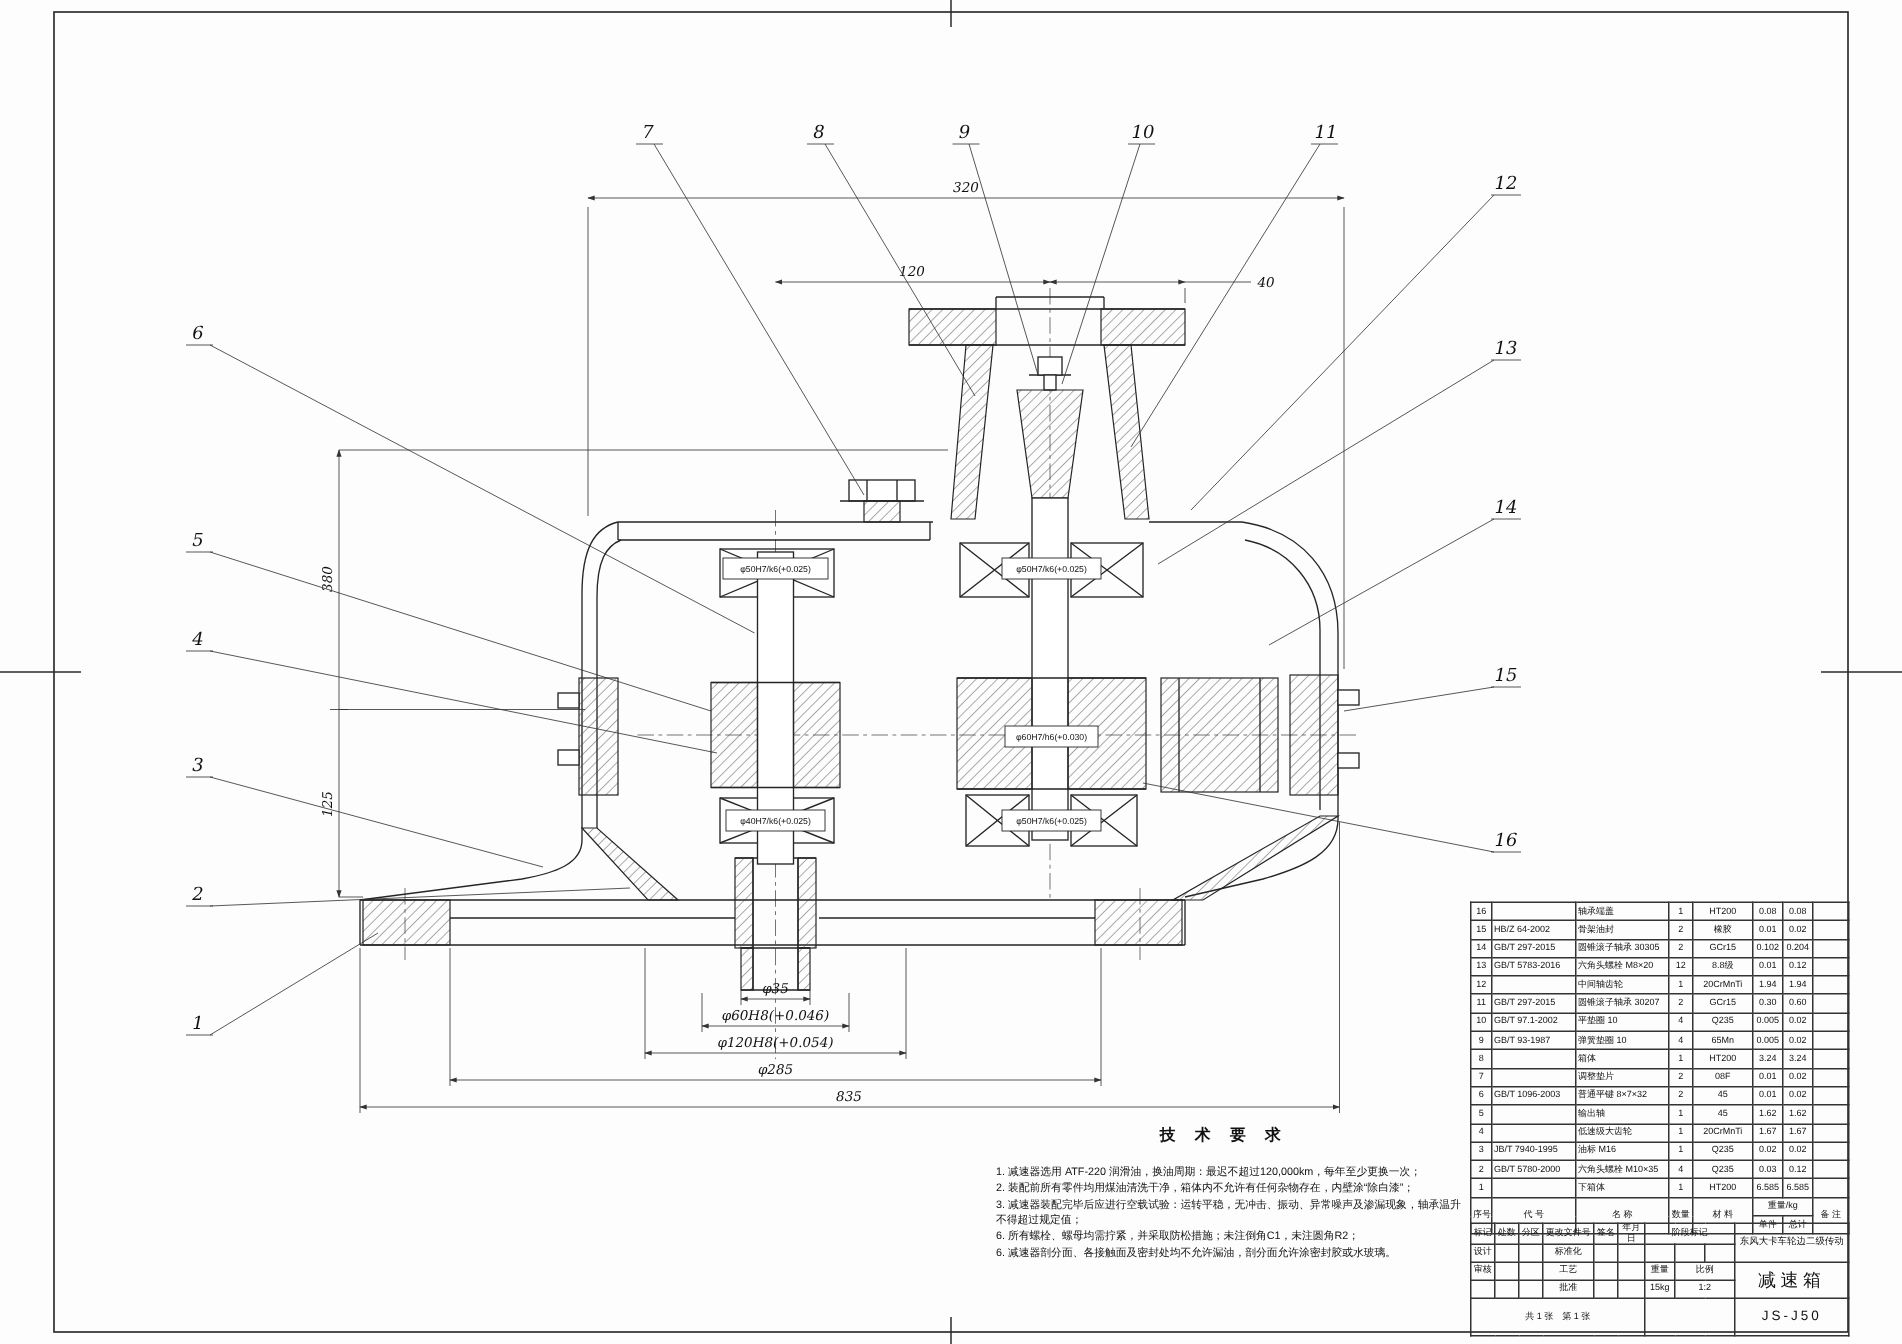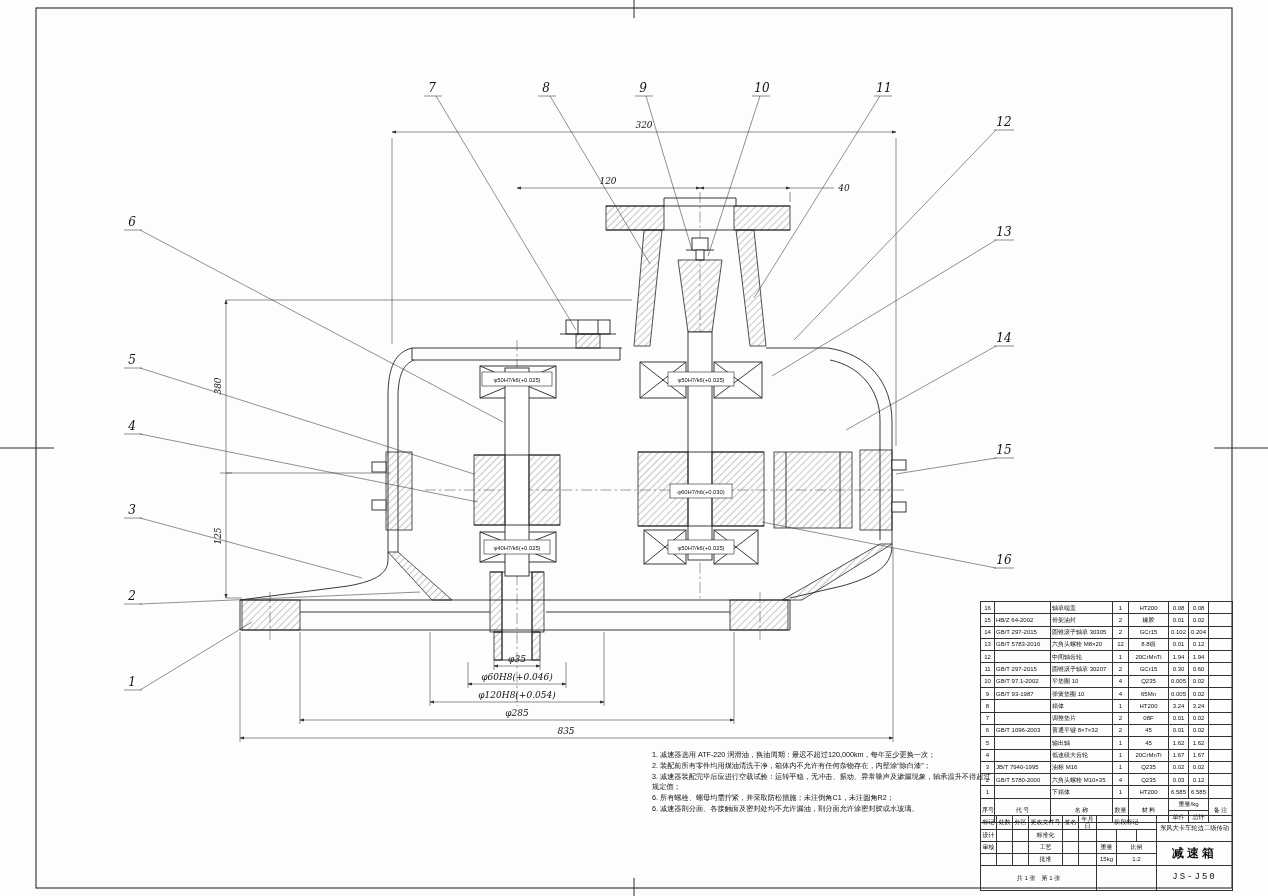--- a/index.html
+++ b/index.html
@@ -13,34 +13,34 @@
   .h{fill:url(#h45);stroke:#252525;stroke-width:0.8;}
   .lb{fill:#fff;stroke:#252525;stroke-width:0.6;}
   .cl{stroke:#555;stroke-width:0.55;stroke-dasharray:11 3 2.5 3;fill:none;}
   .dim,.ext,.ldr{stroke:#333;stroke-width:0.55;fill:none;}
   .dt{font:italic 9px "DejaVu Serif",serif;fill:#111;text-anchor:middle;}
   .ft{font:5.8px "Liberation Sans",sans-serif;fill:#111;text-anchor:middle;}
   .cn{font:italic 12px "DejaVu Serif",serif;fill:#111;text-anchor:middle;}
 
   .tech-req{position:absolute;left:640px;top:750px;width:352px;}
   .tr-title{text-align:center;font-size:10.5px;font-weight:bold;letter-spacing:5px;margin:0 0 4px 0;}
-  .tr-items{list-style:none;margin:0;padding:0 0 0 12px;font-size:7.2px;line-height:1.5;}
+  .tr-items{list-style:none;margin:12px;padding:0 0 0 12px;font-size:7.2px;line-height:1.5;}
 
   table.bom{position:absolute;left:980px;top:601px;width:252px;border-collapse:collapse;
             table-layout:fixed;font-size:6px;}
   table.bom td{border:1px solid #333;text-align:center;padding:0 1px;height:11.3px;line-height:1.05;
                overflow:hidden;white-space:nowrap;}
   table.bom td.lft{text-align:left;}
 
   table.tblock{position:absolute;left:980px;top:815px;width:252px;height:73px;border-collapse:collapse;
                table-layout:fixed;font-size:6px;}
   table.tblock td{border:1px solid #333;text-align:center;padding:0;overflow:hidden;line-height:1.1;}
   .tb-product{font-size:6.3px;line-height:1.3;}
-  .tb-name{font-size:12px;font-weight:bold;letter-spacing:3px;}
-  .tb-number{font-size:9px;letter-spacing:2px;font-family:Liberation Mono, monospace;}
+  .tb-name{font-size:12px;font-weight:normal;letter-spacing:3px;}
+  .tb-number{font-size:9px;letter-spacing:2px;font-family:Liberation Sans, sans-serif;}
 </style>
 </head>
 <body>
 
 <div class="sheet">
 
 <svg width="1268" height="896" viewBox="0 0 1268 896">
   <defs>
     <pattern id="h45" width="5" height="5" patternTransform="rotate(45)" patternUnits="userSpaceOnUse">
       <line x1="0" y1="0" x2="0" y2="5" stroke="#454545" stroke-width="0.6"></line>
@@ -240,20 +240,21 @@
     <text class="cn" x="1004" y="126">12</text>
     <text class="cn" x="1004" y="236">13</text>
     <text class="cn" x="1004" y="342">14</text>
     <text class="cn" x="1004" y="454">15</text>
     <text class="cn" x="1004" y="564">16</text>
   </g>
 </svg>
 
 
 <div class="tech-req">
+  <p class="tr-title">技 术 要 求</p>
   <ul class="tr-items">
 
       <li>1. 减速器选用 ATF-220 润滑油，换油周期：最迟不超过120,000km，每年至少更换一次；</li>
 
       <li>2. 装配前所有零件均用煤油清洗干净，箱体内不允许有任何杂物存在，内壁涂“除白漆”；</li>
 
       <li>3. 减速器装配完毕后应进行空载试验：运转平稳，无冲击、振动、异常噪声及渗漏现象，轴承温升不得超过规定值；</li>
 
       <li>6. 所有螺栓、螺母均需拧紧，并采取防松措施；未注倒角C1，未注圆角R2；</li>
 

